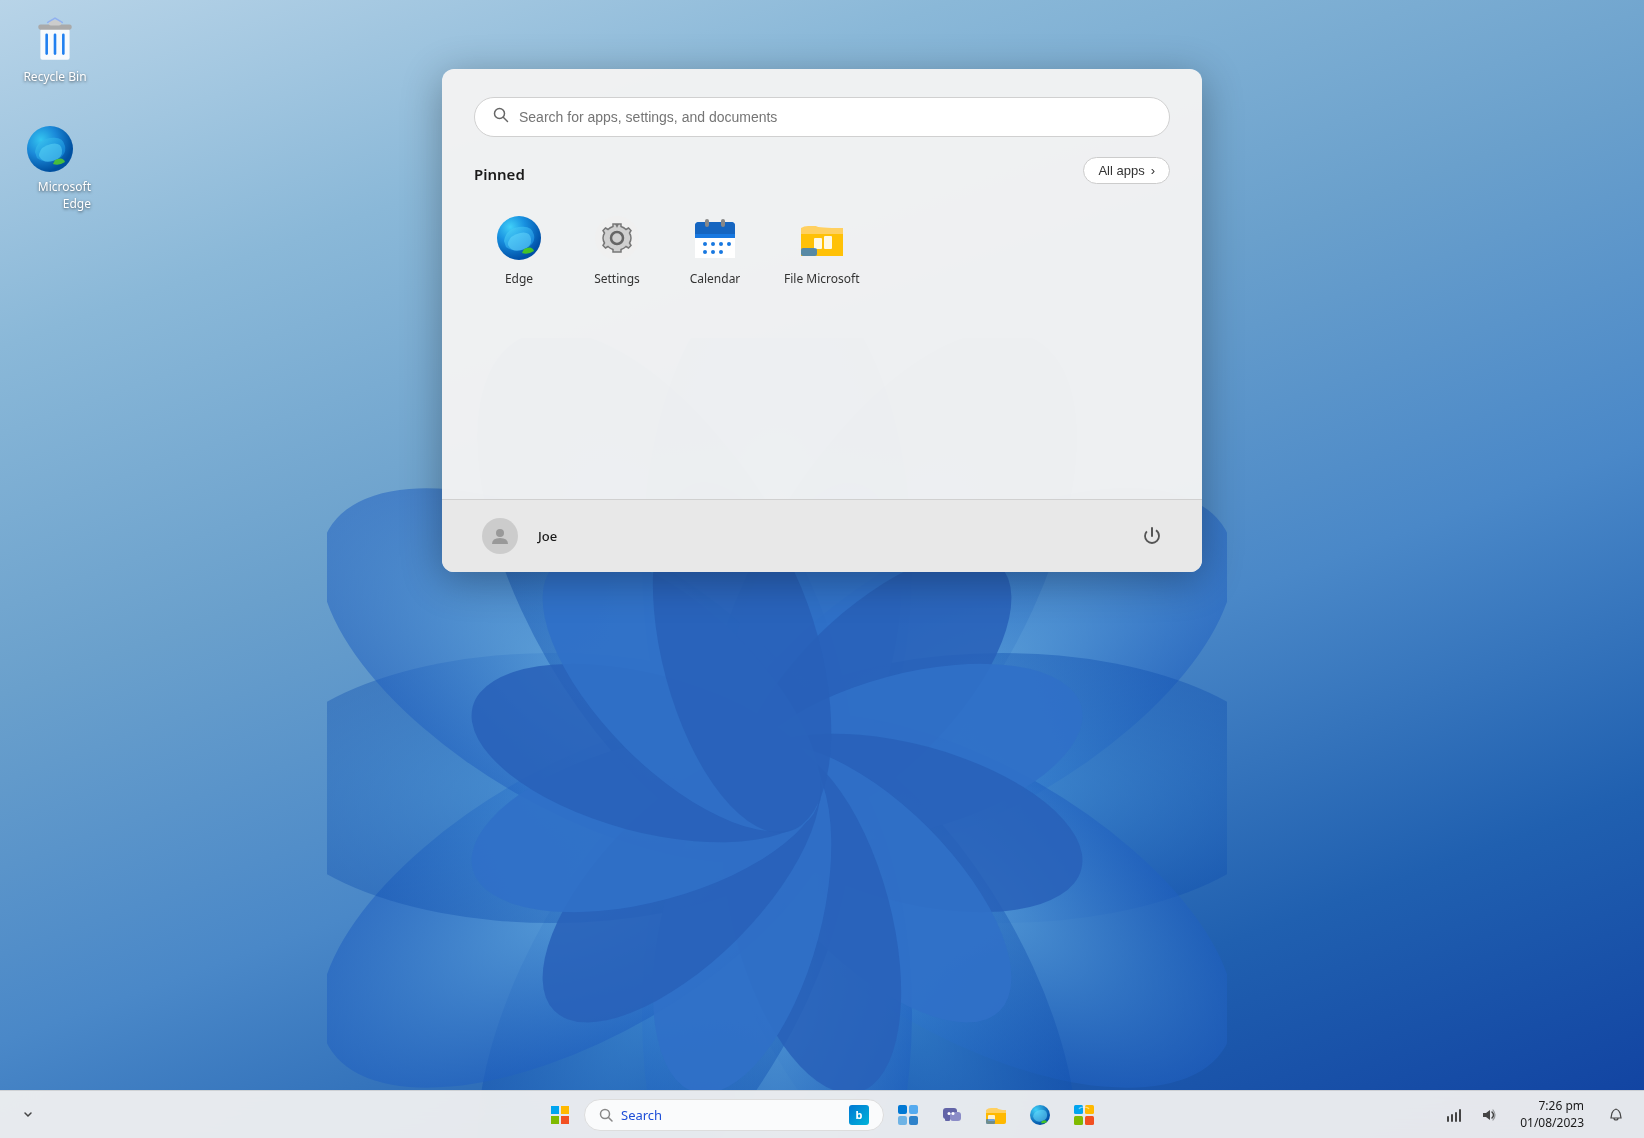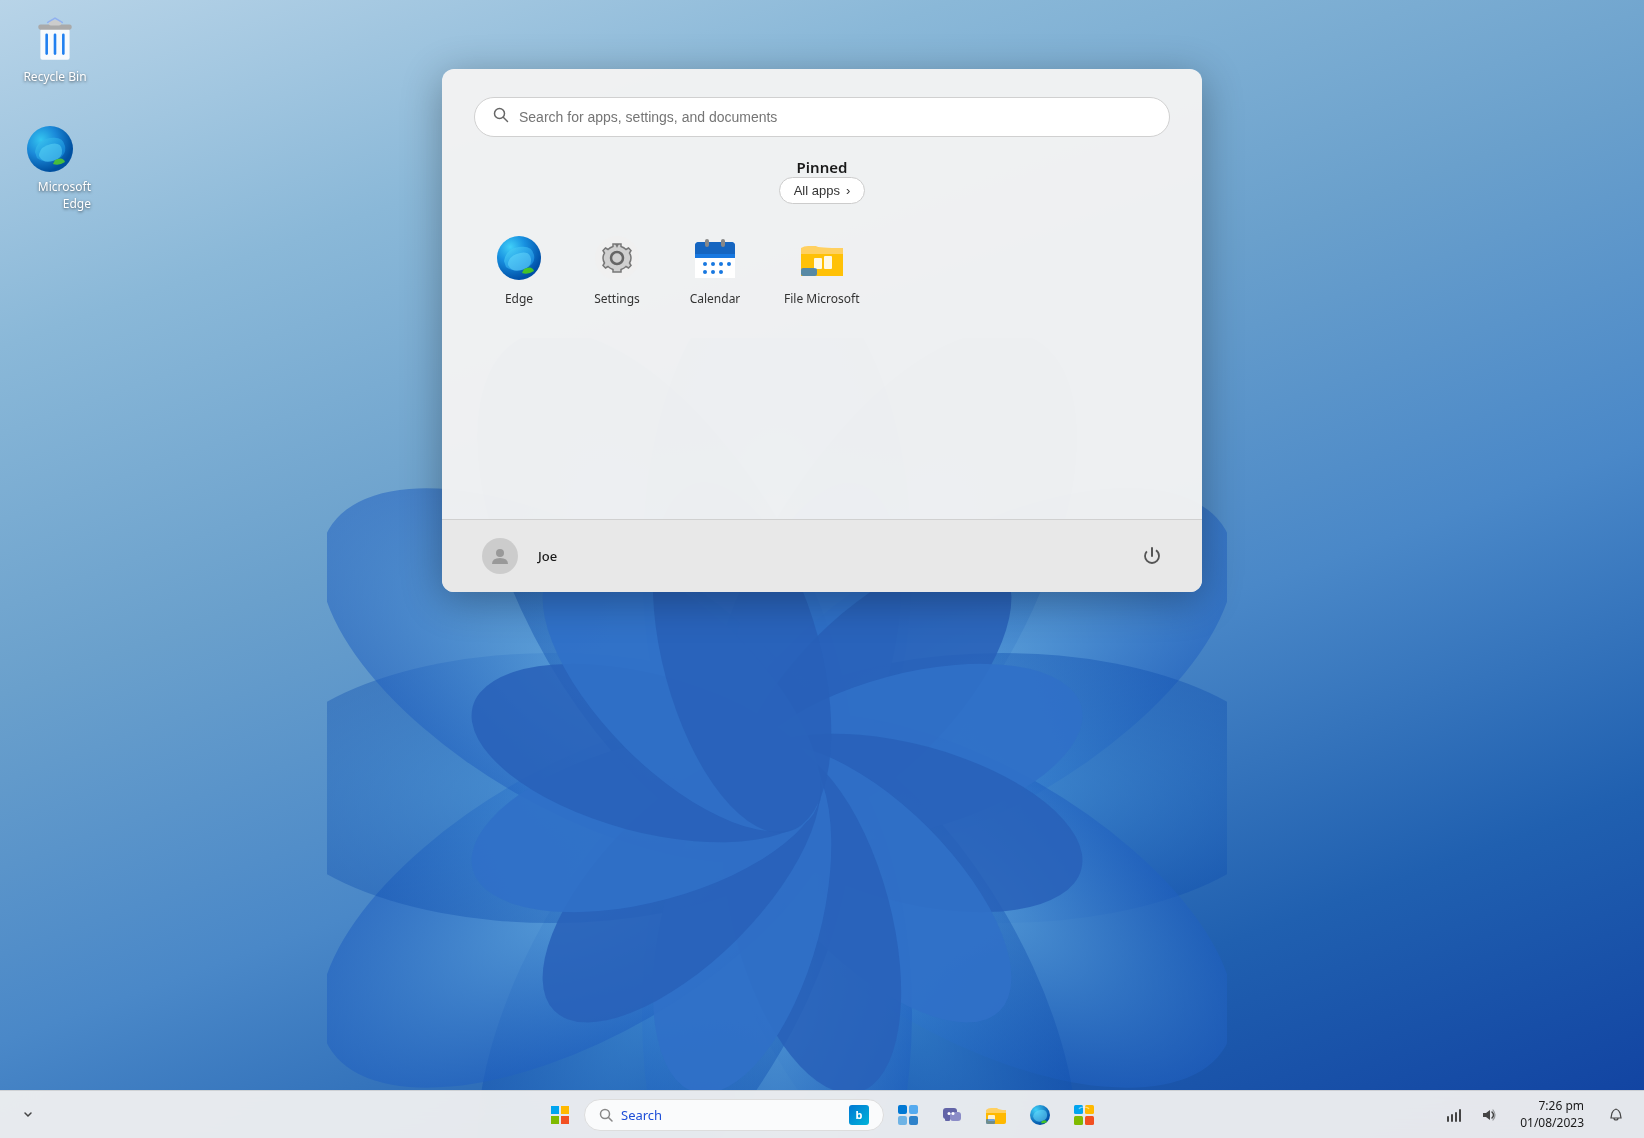--- a/index.html
+++ b/index.html
@@ -116,23 +116,22 @@
       flex: 1;
     }
 
     .pinned-section {
       padding: 0 32px 20px;
     }
 
     .section-header {
       display: flex;
       justify-content: space-between;
-      align-items: center;
+      align-items: flex-end;
       margin-bottom: 18px;
-      flex-direction: column;
     }
 
     .section-title {
       font-size: 15px;
       font-weight: 600;
       color: #1a1a1a;
     }
 
     .all-apps-btn {
       display: flex;

